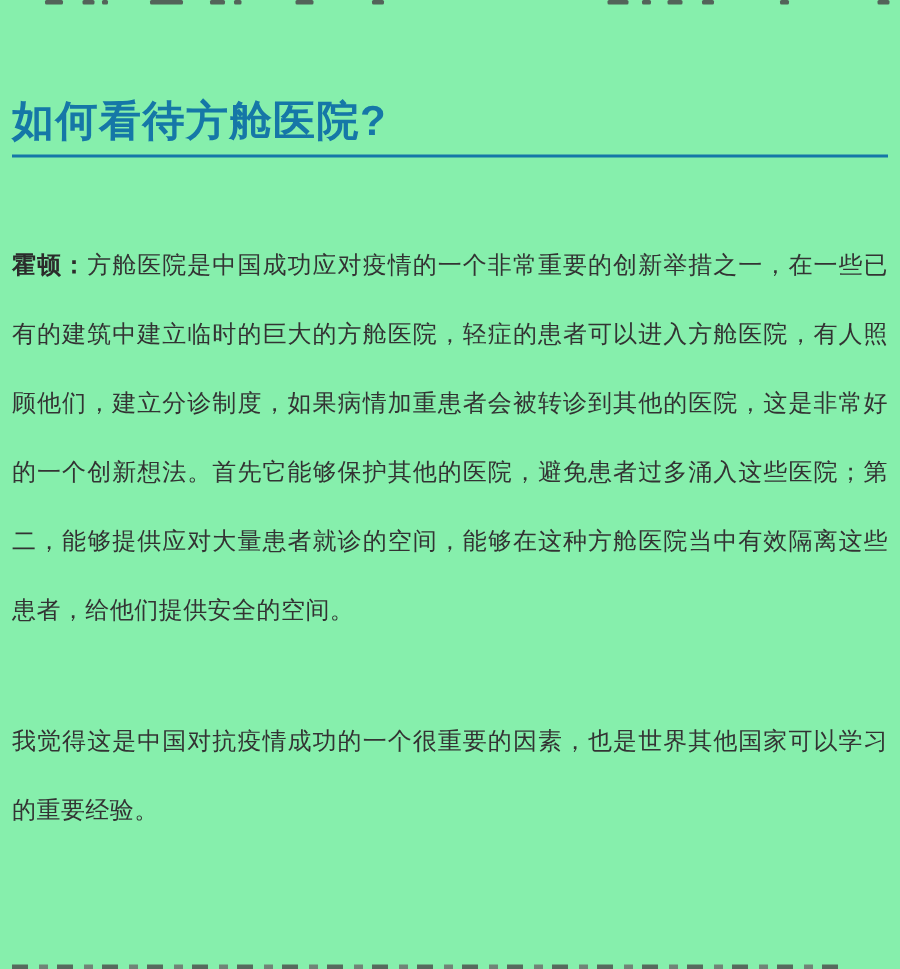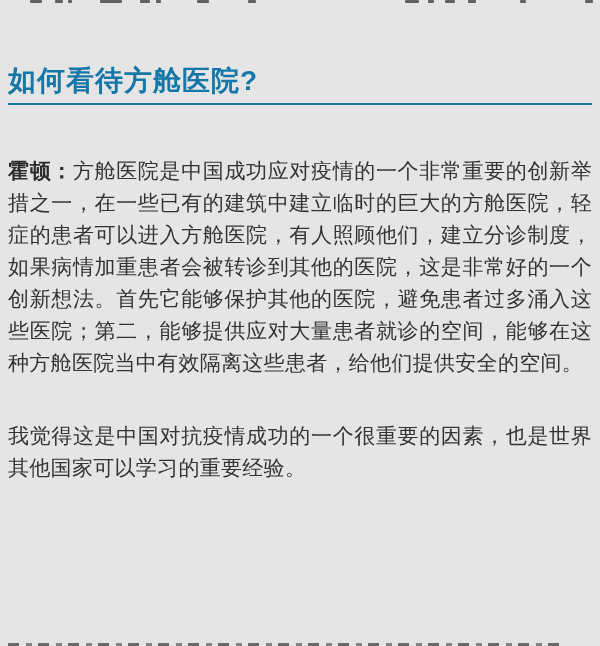--- a/index.html
+++ b/index.html
@@ -3,21 +3,21 @@
 <meta charset="utf-8">
 <style>
   * { margin: 0; padding: 0; box-sizing: border-box; }
   html, body { background: #ffffff; }
   body { font-family: "Liberation Sans", "DejaVu Sans", sans-serif; }
 
   .page {
     position: relative;
     width: 600px;
     height: 646px;
-    background: #e5e5e5;
+    background: #86efac;
     overflow: hidden;
     margin: 0 auto;
   }
 
   
   .frag-top {
     position: absolute;
     top: 0; left: 0;
     width: 600px; height: 5px;
     overflow: hidden;
@@ -56,22 +56,22 @@
     color: #1577a7;
   }
   .title-rule {
     margin-top: 7px;
     height: 2px;
     background: #1577a7;
     border: none;
   }
 
   .para {
-    font-size: 21px;
-    line-height: 32px;
+    font-size: 16px;
+    line-height: 46px;
     color: #333333;
     text-align: justify;
     letter-spacing: 0.3px;
   }
   .para-1 { margin-top: 50px; }
   .para-2 { margin-top: 41px; }
   .speaker { font-weight: 700; color: #2b2b2b; }
 </style>
 </head>
 <body>

